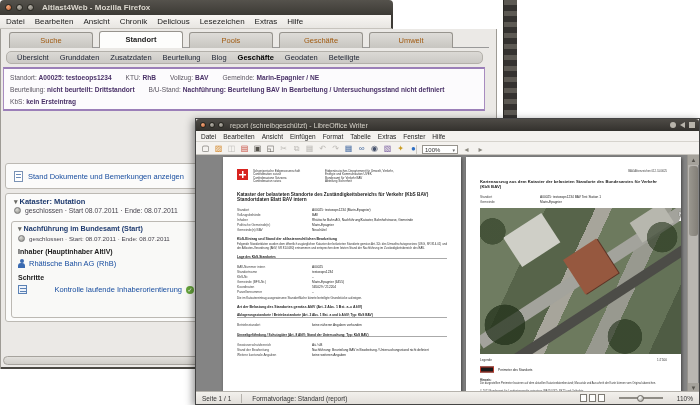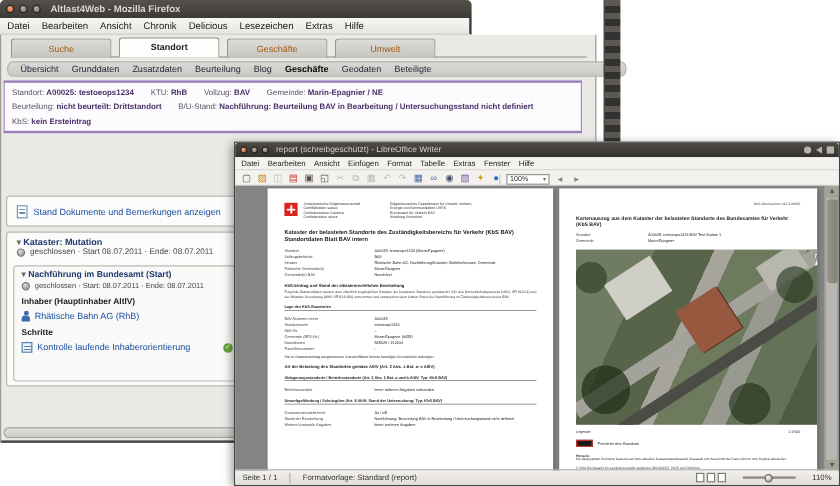--- a/index.html
+++ b/index.html
@@ -23,21 +23,21 @@
   .ff-body { position:absolute; left:0; top:29px; width:497px; height:340px;
     background:#ebe9e6; border:1px solid #9e9b95; border-top:none; }
 
   .ff-tabs { position:absolute; left:8px; top:2px; height:17px; display:flex; gap:6px; width:480px;
     border-bottom:1px solid #999; }
   .ff-tab { height:16px; width:84px; margin-top:1px; background:linear-gradient(#dedcd8,#c7c5c0);
     border:1px solid #979档; border:1px solid #97948e; border-bottom:none; border-radius:3px 3px 0 0;
     font-size:7.5px; color:#a05a10; text-align:center; line-height:15px; white-space:nowrap; overflow:hidden; }
   .ff-tab.active { background:#fdfdfc; color:#222; height:17px; margin-top:0; font-weight:bold; }
 
-  .ff-subnav { position:absolute; left:5px; top:22px; width:516px; height:13px; background:linear-gradient(#dbd9d5,#cbc9c5);
+  .ff-subnav { position:absolute; left:5px; top:22px; width:477px; height:13px; background:linear-gradient(#dbd9d5,#cbc9c5);
     border:1px solid #b3b0aa; border-radius:5px; display:flex; align-items:center; gap:11px; padding:0 10px; }
   .ff-subnav-item { font-size:7.5px; color:#1d2333; white-space:nowrap; }
   .ff-subnav-item.active { font-weight:bold; color:#000; }
 
   .infobox { position:absolute; left:2px; top:38px; width:482px; height:44px; background:#fcfbfd;
     border:1px solid #a88cc0; border-top:2px solid #9b7fb8; border-bottom:2px solid #9b7fb8; padding:3px 6px; overflow:hidden; }
   .info-line { font-size:6.6px; line-height:12px; white-space:nowrap; display:flex; gap:14px; overflow:hidden; }
   .pair { white-space:nowrap; }
   .plabel { color:#5a5560; }
   .pvalue { color:#4a3268; font-weight:bold; }
@@ -53,21 +53,21 @@
     border-radius:2px; font-size:7px; padding:0 2px; }
 
   #docs-panel { top:134px; height:26px; }
   .docs-row { position:absolute; left:8px; top:7px; display:flex; align-items:center; gap:5px; }
   .doc-ico { width:9px; height:11px; background:
       linear-gradient(#fff,#fff) , #fff; border:1px solid #7a93b5; position:relative; }
   .doc-ico::after { content:""; position:absolute; left:1px; top:2px; width:5px; height:6px;
       background:repeating-linear-gradient(#6b8cb8 0 1px, transparent 1px 3px); }
   .link { font-size:7.5px; color:#1a4fa0; white-space:nowrap; }
 
-  #kataster-panel { top:164px; height:129px; }
+  #kataster-panel { top:164px; height:129px;text-align:right; }
   #kataster-panel > .sec-header { position:absolute; left:8px; top:3px; }
   .status-line { position:absolute; left:8px; display:flex; align-items:center; gap:4px;
       font-size:6.8px; color:#47444e; white-space:nowrap; }
   .status-dot { width:7px; height:7px; border-radius:50%;
       background:radial-gradient(circle at 35% 30%, #dcdcd8, #8e8e88); border:1px solid #777; flex:0 0 auto; }
   #kataster-status { top:13px; }
 
   #subpanel { position:absolute; left:5px; top:27px; width:187px; height:97px; background:#f9f9f7;
       border:1px solid #bcb9b3; border-radius:3px; }
   #subpanel .sec-header { position:absolute; left:6px; top:2px; font-size:7.2px; }
@@ -210,20 +210,21 @@
           <span class="ff-menu">Extras</span>
           <span class="ff-menu">Hilfe</span>
         </div>
     </div>
 
     <div class="ff-body">
       <div class="ff-tabs">
 
       <span class="ff-tab">Suche</span>
           <span class="ff-tab active">Standort</span>
+          <span class="ff-tab">Pools</span>
           <span class="ff-tab">Geschäfte</span>
           <span class="ff-tab">Umwelt</span>
         </div>
 
       <div class="ff-subnav">
 
       <span class="ff-subnav-item">Übersicht</span>
           <span class="ff-subnav-item">Grunddaten</span>
           <span class="ff-subnav-item">Zusatzdaten</span>
           <span class="ff-subnav-item">Beurteilung</span>

